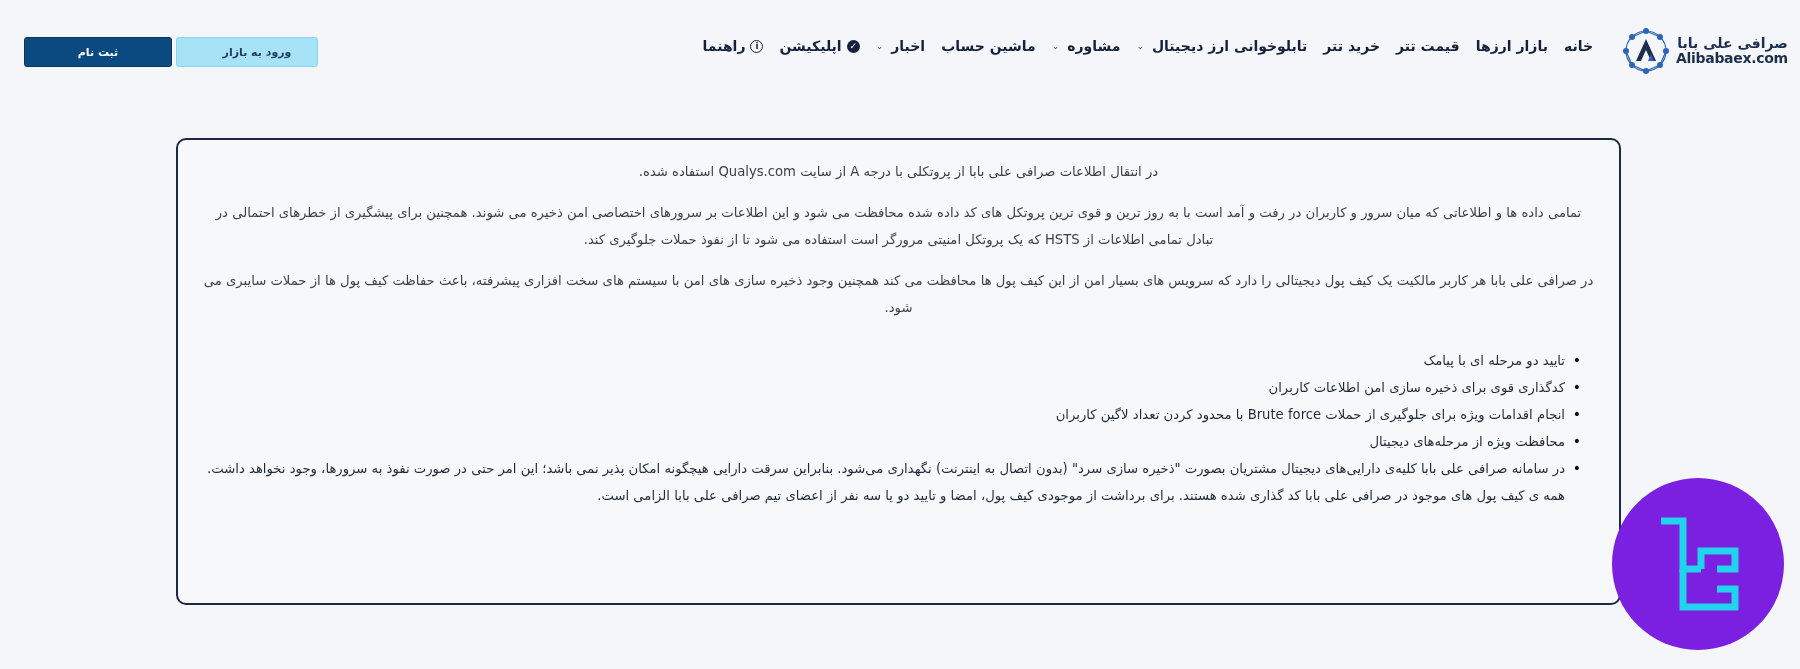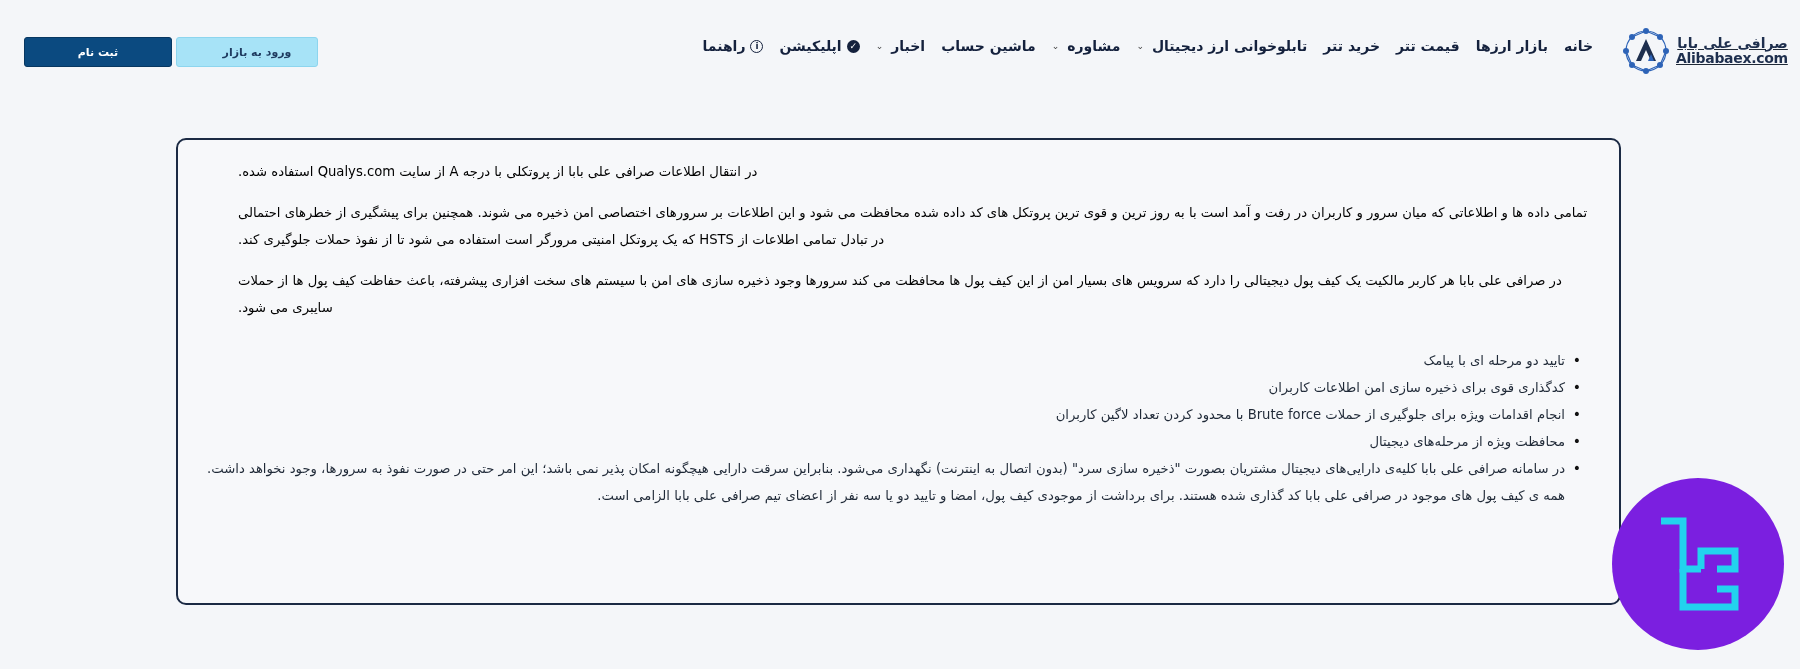--- a/index.html
+++ b/index.html
@@ -9,21 +9,21 @@
     font-family: "DejaVu Sans", "Liberation Sans", sans-serif;
     color: #1f2937;
     position: relative;
   }
   .header {
     position: absolute; left: 0; top: 0; width: 1800px; height: 100px;
     direction: ltr;
   }
   .logo {
     position: absolute; left: 1618px; top: 22px; width: 160px; height: 58px;
-    display: flex; align-items: center; direction: ltr; text-decoration: underline;
+    display: flex; align-items: center; direction: ltr;
   }
   .logo-mark { width: 56px; height: 56px; position: relative; }
   .logo-text { display: flex; flex-direction: column; align-items: flex-end; margin-left: 2px; line-height: 1.1; }
   .logo-fa { font-size: 14px; color: #1e2f4e; font-weight: bold; direction: rtl; }
   .logo-en { font-size: 14px; color: #1e2f4e; font-weight: bold; letter-spacing: -0.3px; }
 
   .nav {
     position: absolute; top: 38px; right: 207px;
     display: flex; flex-direction: row-reverse; align-items: center; gap: 0;
     direction: rtl;
@@ -47,21 +47,21 @@
     font-size: 11px; font-weight: bold; cursor: pointer; direction: rtl;
   }
   .btn-register { left: 24px; width: 148px; background: #0b4a80; color: #fff; border: 1px solid #073761; }
   .btn-market { left: 176px; width: 142px; background: #a7e3f7; color: #1e3a5f; border: 1px solid #8dd5ee; padding-left: 20px; }
 
   .card {
     position: absolute; left: 176px; top: 138px; width: 1445px; height: 467px;
     border: 2.5px solid #1b2a44; border-radius: 10px; background: #f7f8fa;
     direction: rtl; padding: 18px 24px 0 24px;
   }
-  .p { font-size: 13.2px; line-height: 27px; color: #000000; text-align: left; margin-left: 36px; }
+  .p { font-size: 13.2px; line-height: 27px; color: #404040; text-align: center; }
   .p + .p { margin-top: 14px; }
   .list { margin-top: 26px; list-style: none; padding-right: 14px; }
   .list li { font-size: 13.2px; line-height: 27px; position: relative; padding-right: 16px; }
   .list li::before { content: "•"; position: absolute; right: 0; top: 0; font-size: 14px; color: #111; }
   .warn { margin-top: 16px; text-align: center; font-size: 13.2px; color: #dc1f1f; font-weight: bold; padding-left: 30px; }
 
   .badge {
     position: absolute; left: 1612px; top: 478px; width: 172px; height: 172px;
     border-radius: 50%; background: #7b1fe0;
     display: flex; align-items: center; justify-content: center;
@@ -141,21 +141,21 @@
       </div>
   </nav>
 
   <div class="btn btn-market">ورود به بازار</div>
   <div class="btn btn-register">ثبت نام</div>
 </div>
 
 <div class="card">
   <p class="p">در انتقال اطلاعات صرافی علی بابا از پروتکلی با درجه A از سایت Qualys.com استفاده شده.</p>
   <p class="p">تمامی داده ها و اطلاعاتی که میان سرور و کاربران در رفت و آمد است با به روز ترین و قوی ترین پروتکل های کد داده شده محافظت می شود و این اطلاعات بر سرورهای اختصاصی امن ذخیره می شوند. همچنین برای پیشگیری از خطرهای احتمالی در تبادل تمامی اطلاعات از HSTS که یک پروتکل امنیتی مرورگر است استفاده می شود تا از نفوذ حملات جلوگیری کند.</p>
-  <p class="p">در صرافی علی بابا هر کاربر مالکیت یک کیف پول دیجیتالی را دارد که سرویس های بسیار امن از این کیف پول ها محافظت می کند سرورها وجود ذخیره سازی های امن با سیستم های سخت افزاری پیشرفته، باعث حفاظت کیف پول ها از حملات سایبری می شود.</p>
+  <p class="p">در صرافی علی بابا هر کاربر مالکیت یک کیف پول دیجیتالی را دارد که سرویس های بسیار امن از این کیف پول ها محافظت می کند همچنین وجود ذخیره سازی های امن با سیستم های سخت افزاری پیشرفته، باعث حفاظت کیف پول ها از حملات سایبری می شود.</p>
   <ul class="list">
     <li>تایید دو مرحله ای با پیامک</li>
     <li>کدگذاری قوی برای ذخیره سازی امن اطلاعات کاربران</li>
     <li>انجام اقدامات ویژه برای جلوگیری از حملات Brute force با محدود کردن تعداد لاگین کاربران</li>
     <li>محافظت ویژه از مرحله‌های دیجیتال</li>
     <li>در سامانه صرافی علی بابا کلیه‌ی دارایی‌های دیجیتال مشتریان بصورت "ذخیره سازی سرد" (بدون اتصال به اینترنت) نگهداری می‌شود. بنابراین سرقت دارایی هیچگونه امکان پذیر نمی باشد؛ این امر حتی در صورت نفوذ به سرورها، وجود نخواهد داشت. همه ی کیف پول های موجود در صرافی علی بابا کد گذاری شده هستند. برای برداشت از موجودی کیف پول، امضا و تایید دو یا سه نفر از اعضای تیم صرافی علی بابا الزامی است.</li>
   </ul>
 </div>
 
 <div class="badge">

